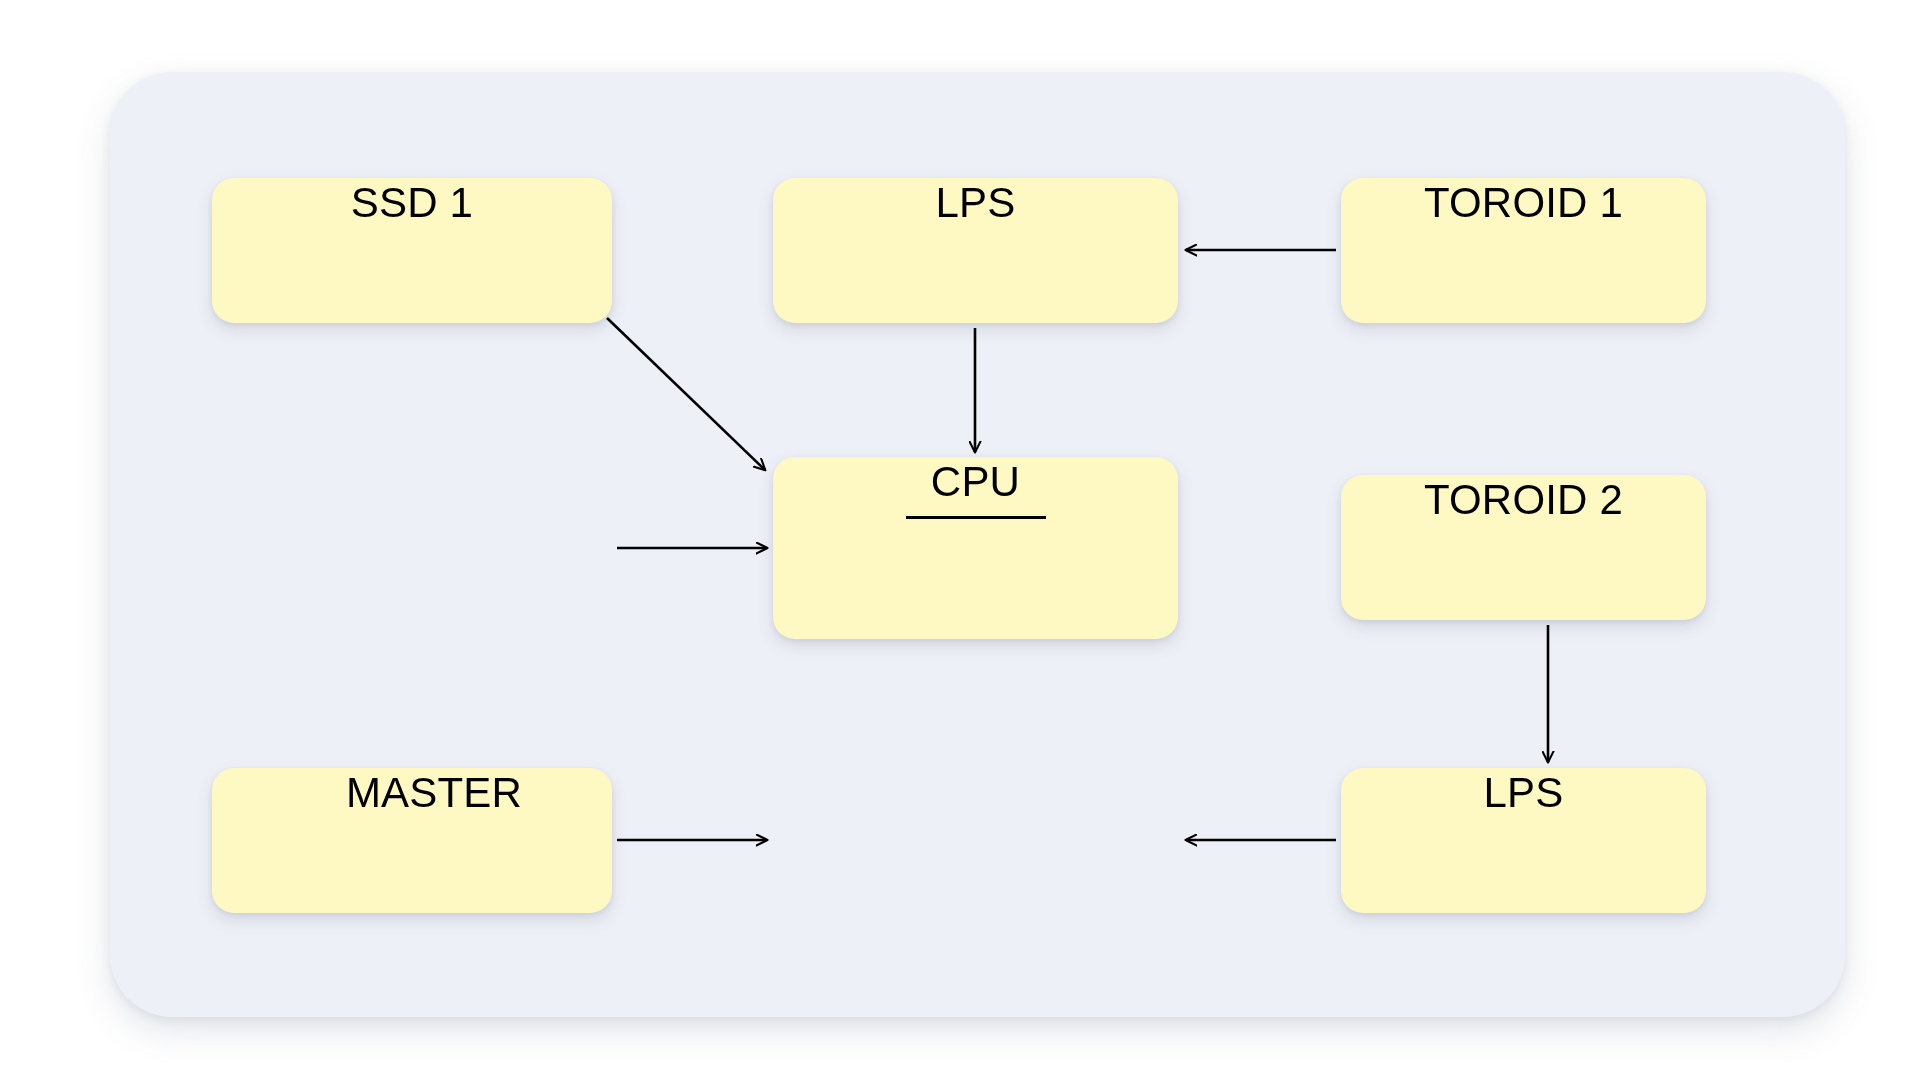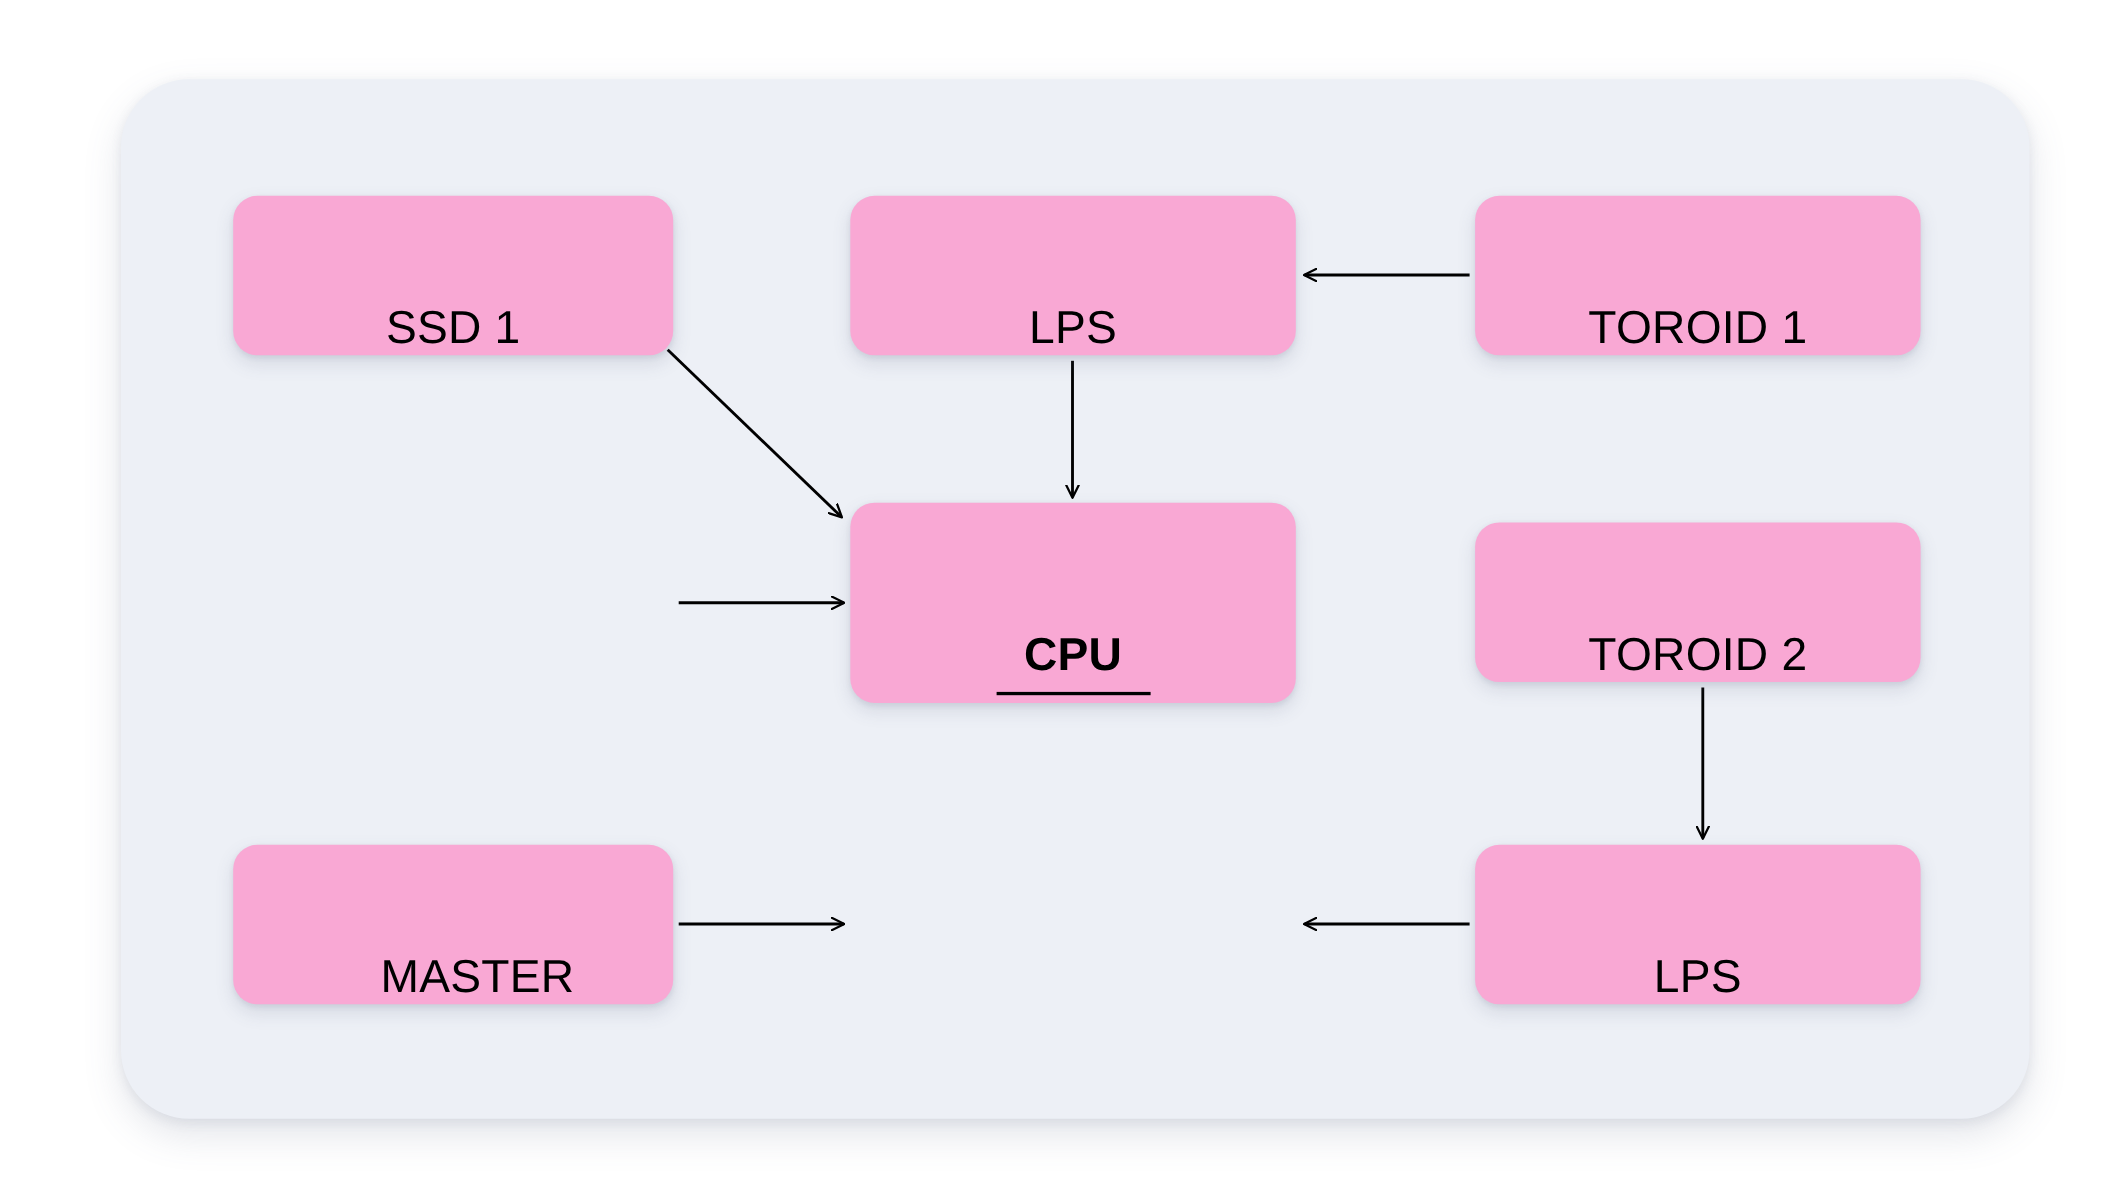--- a/index.html
+++ b/index.html
@@ -38,28 +38,28 @@
     left: 0;
     top: 0;
     width: 1920px;
     height: 1080px;
     pointer-events: none;
   }
 
   
   .node {
     position: absolute;
-    background: #f9a8d4;
+    background: #fef9c3;
     border-radius: 22px;
     box-shadow: 0 7px 16px rgba(80, 90, 120, 0.15),
                 0 2px 5px rgba(80, 90, 120, 0.10);
     display: flex;
     flex-direction: column;
     align-items: center;
-    justify-content: flex-end;
+    justify-content: flex-start;
     color: #000000;
     font-size: 42px;
     font-weight: 400;
     letter-spacing: 0.2px;
     line-height: 1.18;
     text-align: center;
     box-sizing: border-box;
   }
 
   .node .line2 { display: block; margin-left: 44px; }
@@ -75,28 +75,28 @@
   .cpu-rule {
     width: 140px;
     height: 3px;
     background: #000000;
     margin: 9px 0 7px 0;
   }
 
   
   .col-a { left: 212px;  width: 400px; }
   .col-b { left: 773px;  width: 405px; }
-  .col-c { left: 1341px; width: 405px; }
+  .col-c { left: 1341px; width: 365px; }
 
   
   .row-1 { top: 178px;  height: 145px; }
   .row-2 { top: 475px;  height: 145px; }
   .row-3 { top: 768px;  height: 145px; }
 
-  .node-cpu.row-2 { top: 457px; height: 182px; font-weight: bold; }
+  .node-cpu.row-2 { top: 457px; height: 182px; }
 </style>
 </head>
 <body>
 
 <div id="stage">
 
   <div class="panel"></div>
 
   <svg class="edges" viewBox="0 0 1920 1080" width="1920" height="1080">
     <defs>

